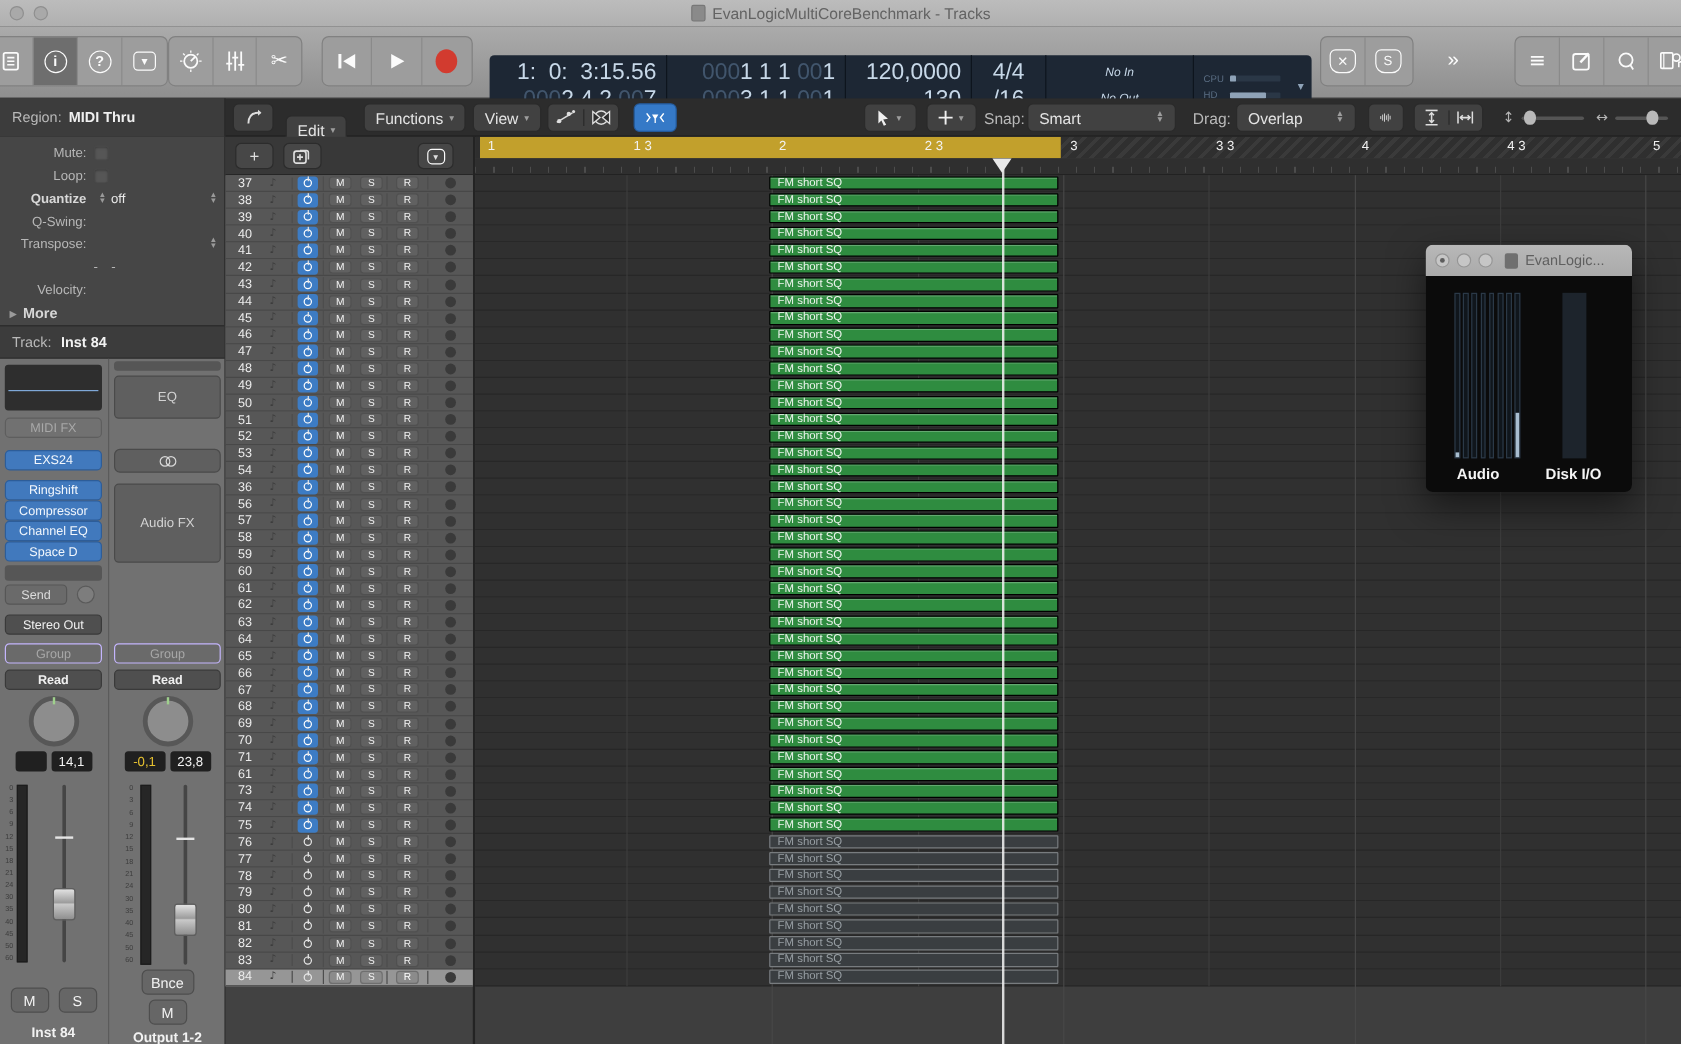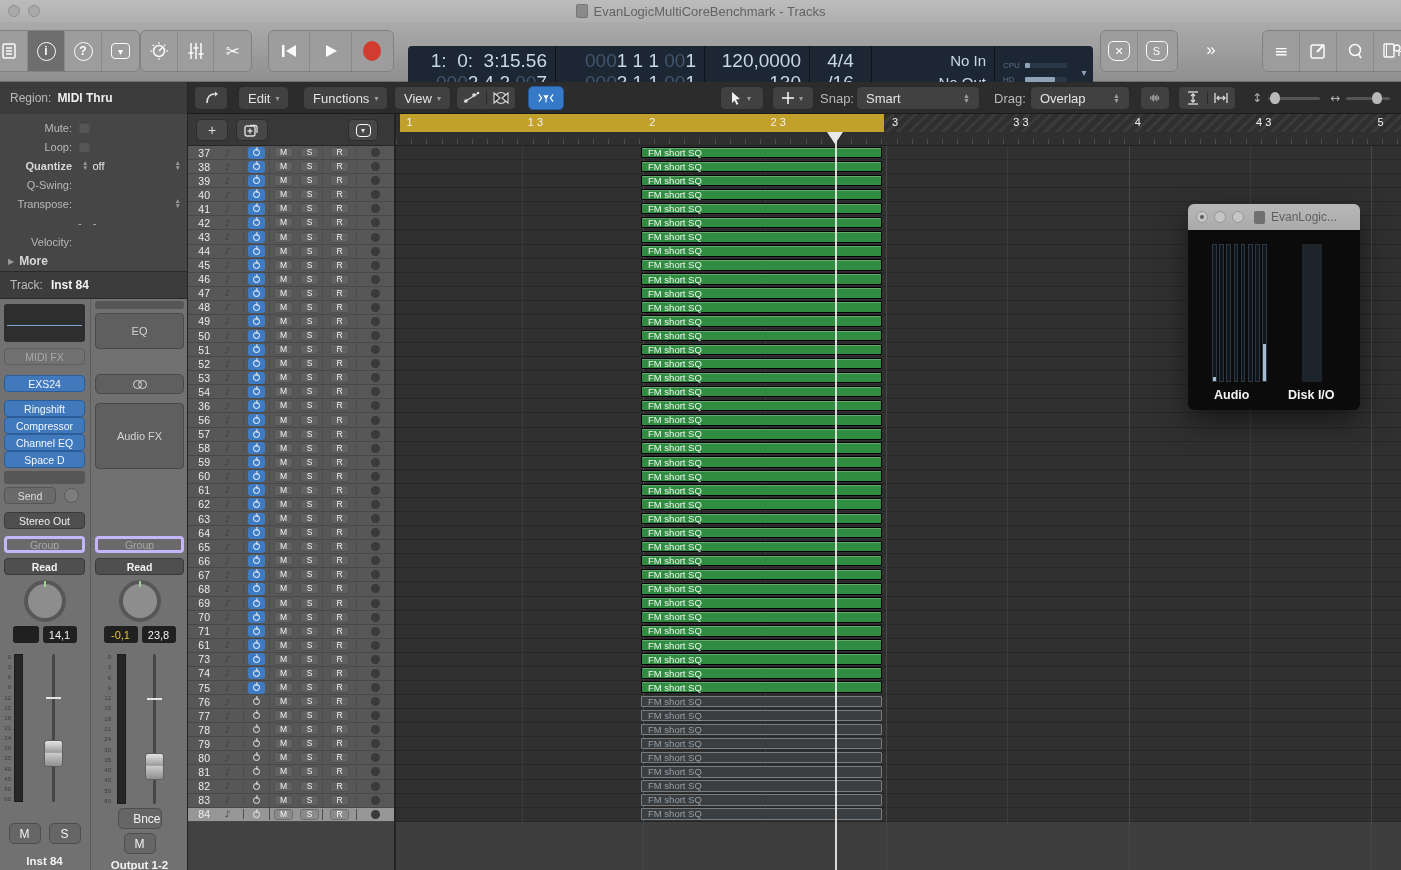--- a/index.html
+++ b/index.html
@@ -35,21 +35,21 @@
 
   
   .lcd { position:absolute; left:408px; top:24px; width:685px; height:52px; background:#1d2734;
     border-radius:4px; display:flex; color:#c7d8e8; }
   .lcdsec { height:100%; padding:4px 8px; display:flex; flex-direction:column; justify-content:center;
     border-right:1px solid #0d141d; }
   .lcdrow { line-height:22px; font-size:19px; white-space:pre; text-align:right; }
   .lcd .dim { color:#41556c; }
   .sec-time { width:148px; } .sec-pos { width:149px; } .sec-tempo { width:105px; }
   .sec-sig { width:62px; } .sec-sig .lcdrow { text-align:center; }
-  .sec-io { width:123px; } .sec-io .lcdrow { font-size:15px; text-align:right; }
+  .sec-io { width:123px; } .sec-io .lcdrow { font-size:10px; text-align:center;font-style:italic; }
   .sec-meter { width:80px; border-right:none; }
   .mline { display:flex; align-items:center; gap:5px; height:14px; }
   .mlabel { font-size:8px; color:#5a6d83; width:20px; }
   .mbar { position:relative; width:48px; height:5px; background:#2a3746; border-radius:1px; }
   .mfill { position:absolute; left:0; top:0; bottom:0; background:#8fa3b8; border-radius:1px; }
   .lcdchev { width:18px; display:flex; align-items:center; justify-content:center; color:#8fa3b8; font-size:10px; }
 
   
   .row2 { position:absolute; left:0; top:82px; width:1401px; height:32px; background:#2c2c2c;
     border-bottom:1px solid #1a1a1a; color:#dedede; }
@@ -87,21 +87,21 @@
   
   .strips { position:relative; height:574px; background:#717171; }
   .stripdiv { position:absolute; left:90px; top:0; bottom:0; width:1px; background:#5b5b5b; }
   .strip { position:absolute; top:0; bottom:0; }
   .stripL { left:0; width:89px; }
   .stripR { left:91px; width:97px; }
   .sbtn { position:absolute; left:4px; right:4px; height:17px; border-radius:4px; font-size:10.5px;
     display:flex; align-items:center; justify-content:center; color:#e6e6e6; }
   .sbtn.blue { background:#4179bd; color:#f2f7fd; border:1px solid #2d5d99; }
   .sbtn.dark { background:#4f4f4f; border:1px solid #3a3a3a; color:#f0f0f0; }
-  .sbtn.plain { background:#6a6a6a; border:3px solid #c4b5fd; }
+  .sbtn.plain { background:#6a6a6a; border:1px solid #c4b5fd; }
   .sbtn.ghost { background:transparent; border:1px solid #5e5e5e; color:#a8a8a8; }
   .eqthumb { position:absolute; left:4px; right:4px; height:38px; background:#2e2e2e; border-radius:3px; }
   .eqthumb::after { content:""; position:absolute; left:3px; right:3px; top:55%; height:1.5px; background:#7fa8d8; }
   .slot { position:absolute; left:4px; right:4px; height:13px; background:#565656; border-radius:3px; }
   .sendrow { position:absolute; left:4px; right:4px; height:17px; display:flex; align-items:center; }
   .sendrow .sbtxt { flex:0 0 52px; height:17px; background:#6a6a6a; border:1px solid #565656; border-radius:4px;
     display:flex; align-items:center; justify-content:center; font-size:10.5px; color:#dcdcdc; }
   .sknob { width:15px; height:15px; background:#7d7d7d; border:1px solid #5a5a5a; border-radius:50%; margin-left:8px; }
   .bigknob { position:absolute; left:50%; transform:translateX(-50%); width:42px; height:42px; border-radius:50%;
     background:#8d8d8d; border:4px solid #575757; }
@@ -116,21 +116,21 @@
   .fscale { position:absolute; top:0; bottom:0; display:flex; flex-direction:column; justify-content:space-between;
     font-size:6px; color:#3d3d3d; text-align:right; }
   .fmeter { position:absolute; top:0; bottom:0; width:9px; background:#262626; border:1px solid #1c1c1c; }
   .ftrack { position:absolute; top:0; bottom:0; width:3px; background:#454545; border-radius:2px; }
   .ftrack .ruleline { position:absolute; left:-6px; right:-6px; top:29%; height:2px; background:#e4e4e4; }
   .fcap { position:absolute; left:-8px; width:19px; height:27px; border-radius:3px;
     background:linear-gradient(#e3e3e3,#9c9c9c 45%,#c9c9c9 50%,#8f8f8f); border:1px solid #5e5e5e; }
   .msrow { position:absolute; left:0; right:0; display:flex; gap:8px; justify-content:center; }
   .msbtn { width:32px; height:21px; background:#666; border:1.5px solid #4e4e4e; border-radius:5px;
     color:#f3f3f3; font-size:12px; display:flex; align-items:center; justify-content:center; }
-  .msbtn.small { width:44px;justify-content:flex-end; }
+  .msbtn.small { width:44px; }
   .sname { position:absolute; left:0; right:0; text-align:center; font-size:11.5px; color:#f2f2f2; font-weight:bold; }
   .stereoicon { position:absolute; left:4px; right:4px; height:20px; background:#5f5f5f; border:1px solid #4a4a4a;
     border-radius:5px; display:flex; align-items:center; justify-content:center; }
   .stereoicon i { width:9px; height:9px; border:1.4px solid #d9d9d9; border-radius:50%; }
   .stereoicon i:last-child { margin-left:-4px; }
   .fxbig { position:absolute; left:4px; right:4px; border-radius:4px; background:#5f5f5f; border:1px solid #4a4a4a;
     display:flex; align-items:center; justify-content:center; font-size:11px; color:#d2d2d2; }
 
   
   .theader { position:absolute; left:188px; top:114px; width:208px; height:756px; background:#424242;
@@ -362,21 +362,21 @@
     <div class="insp-head">
       <span class="lab">Region:</span>
       <span class="val">MIDI Thru</span>
     </div>
     <div class="r2item" style="left:194px; width:34px; justify-content:center;">
       <svg class="g" width="14" height="14" viewBox="0 0 14 14">
           <path d="M3 12 C3 6, 6 3, 11 3" fill="none" stroke="#dedede" stroke-width="1.6"></path>
           <polygon points="11,0.5 14,3 11,5.5" fill="#dedede"></polygon>
         </svg>
     </div>
-    <div class="r2item" style="left:238px;">
+    <div class="r2item" style="left:238px;margin-top:10px;">
       <span>Edit</span>
         <span class="chev glyph">▾</span>
       </div>
     <div class="r2item" style="left:303px;">
       <span>Functions</span>
         <span class="chev glyph">▾</span>
       </div>
     <div class="r2item" style="left:394px;">
       <span>View</span>
         <span class="chev glyph">▾</span>

